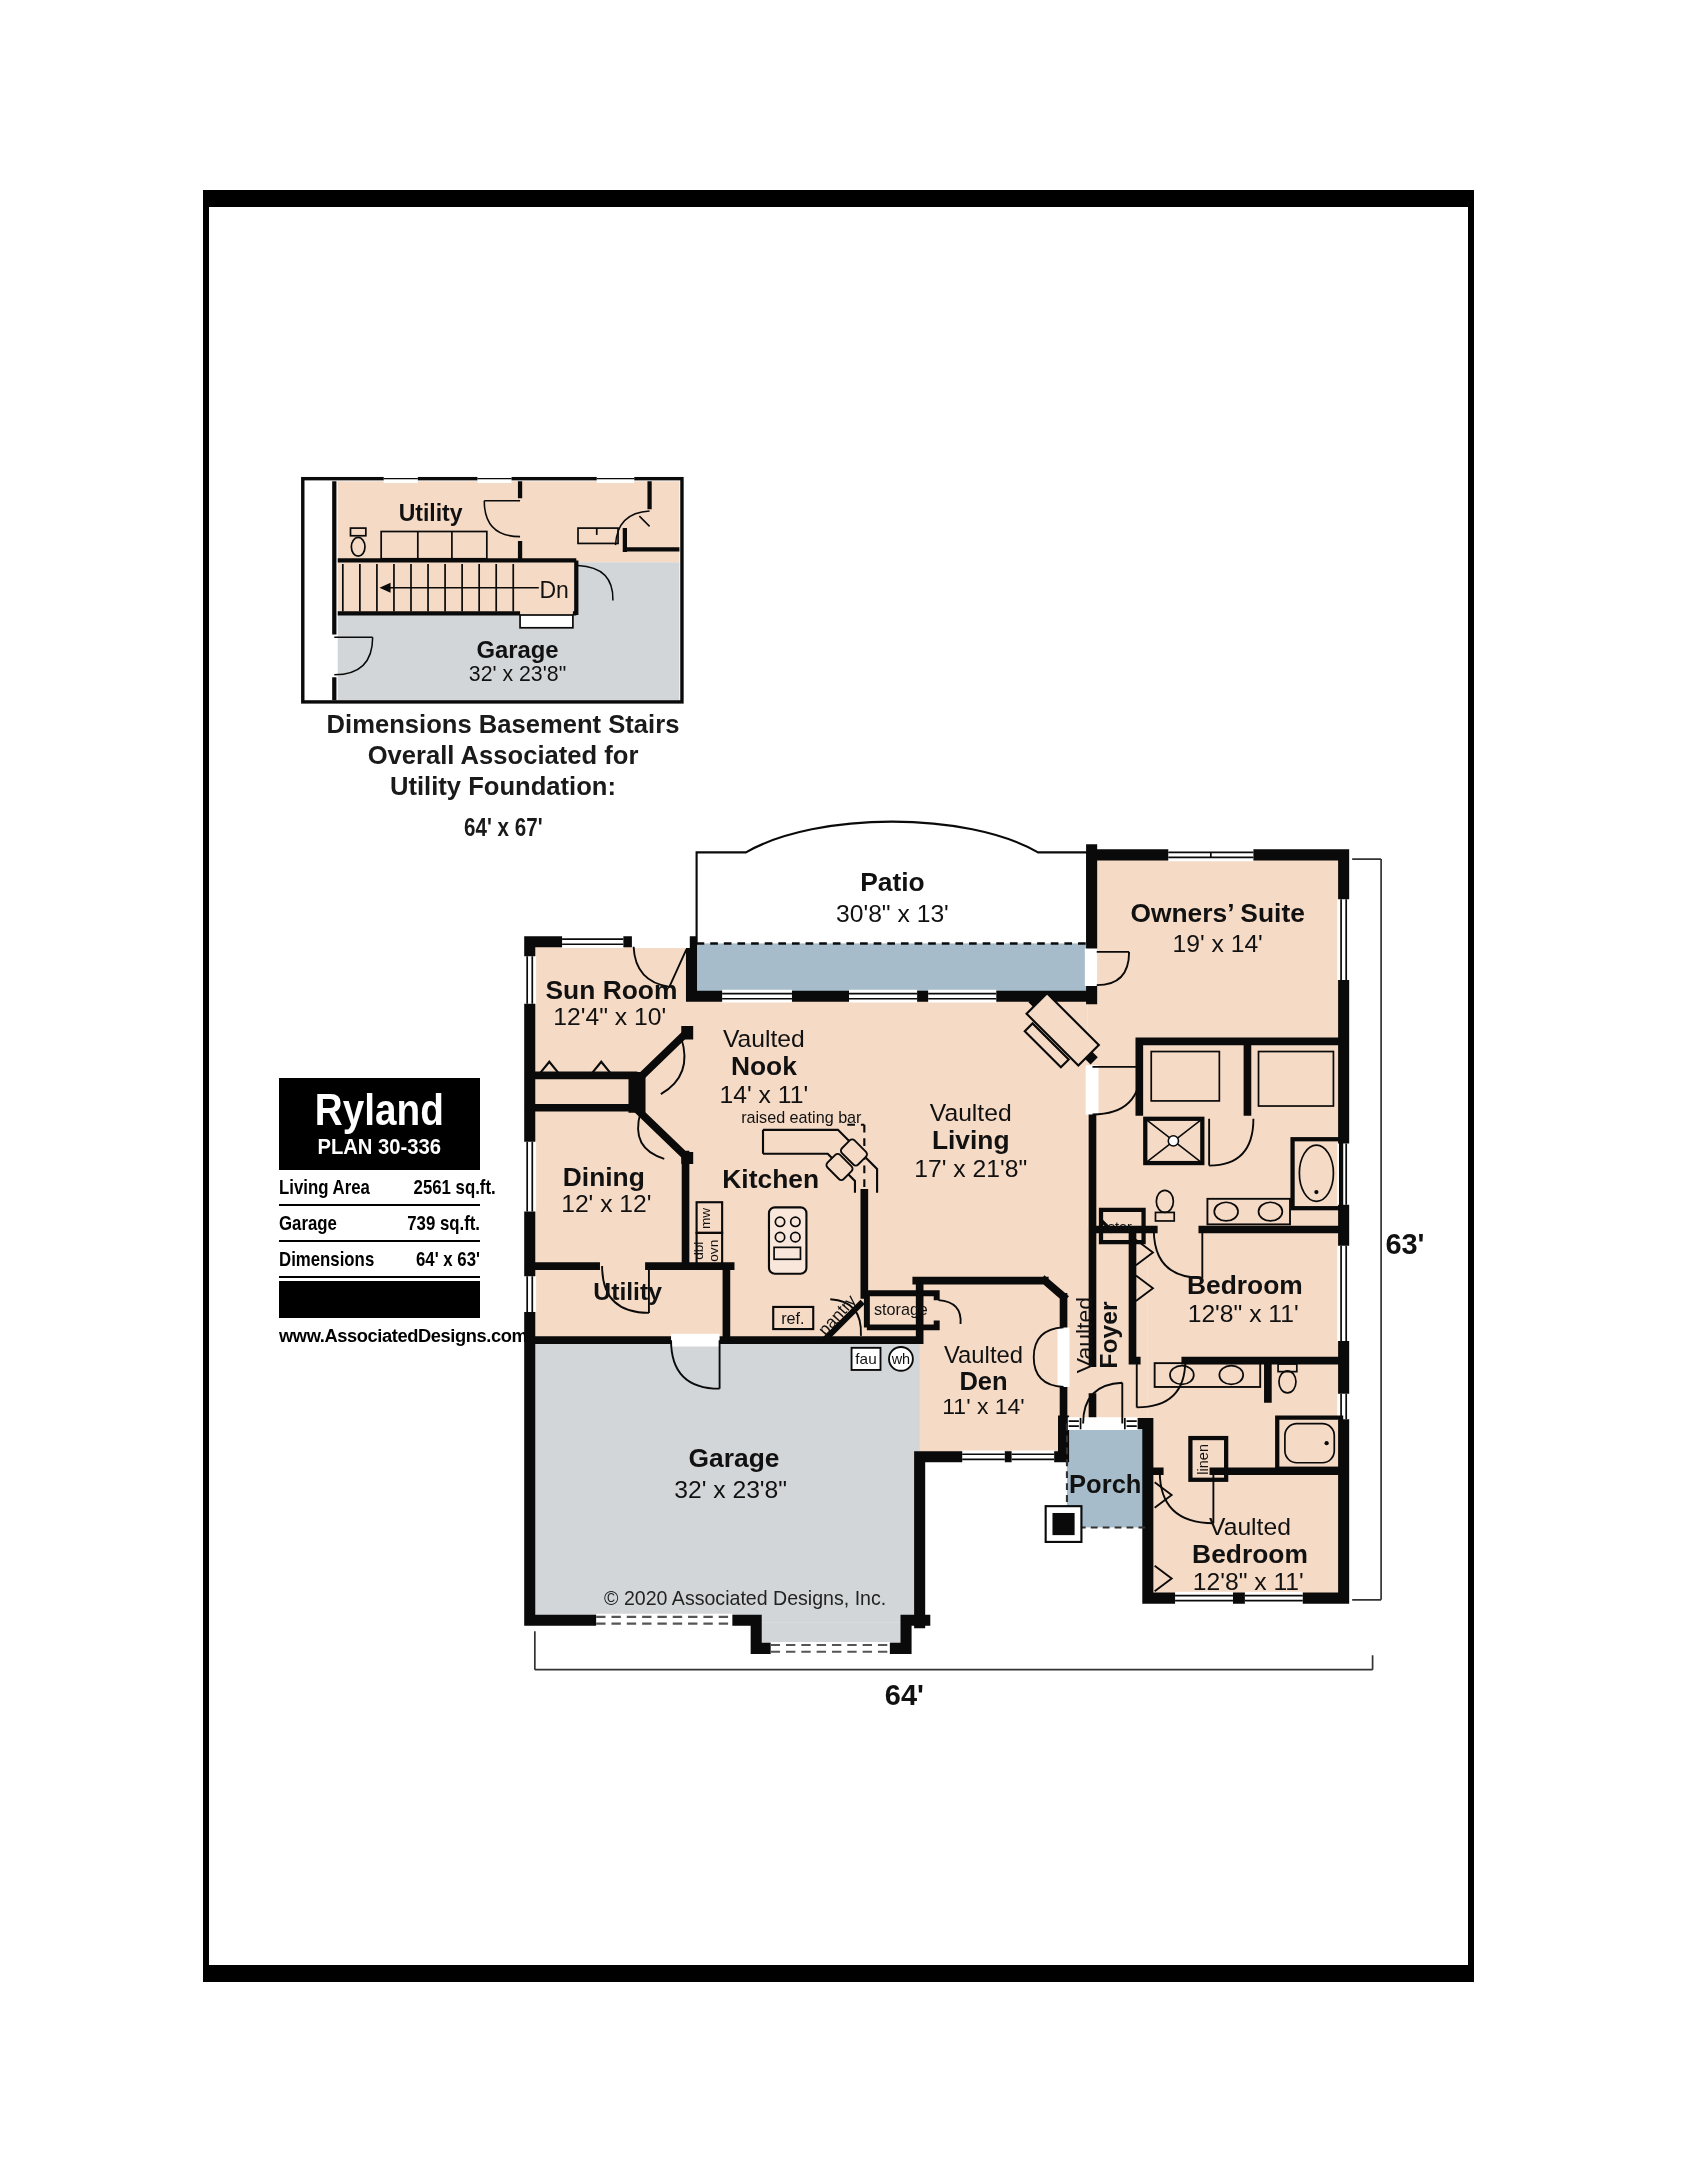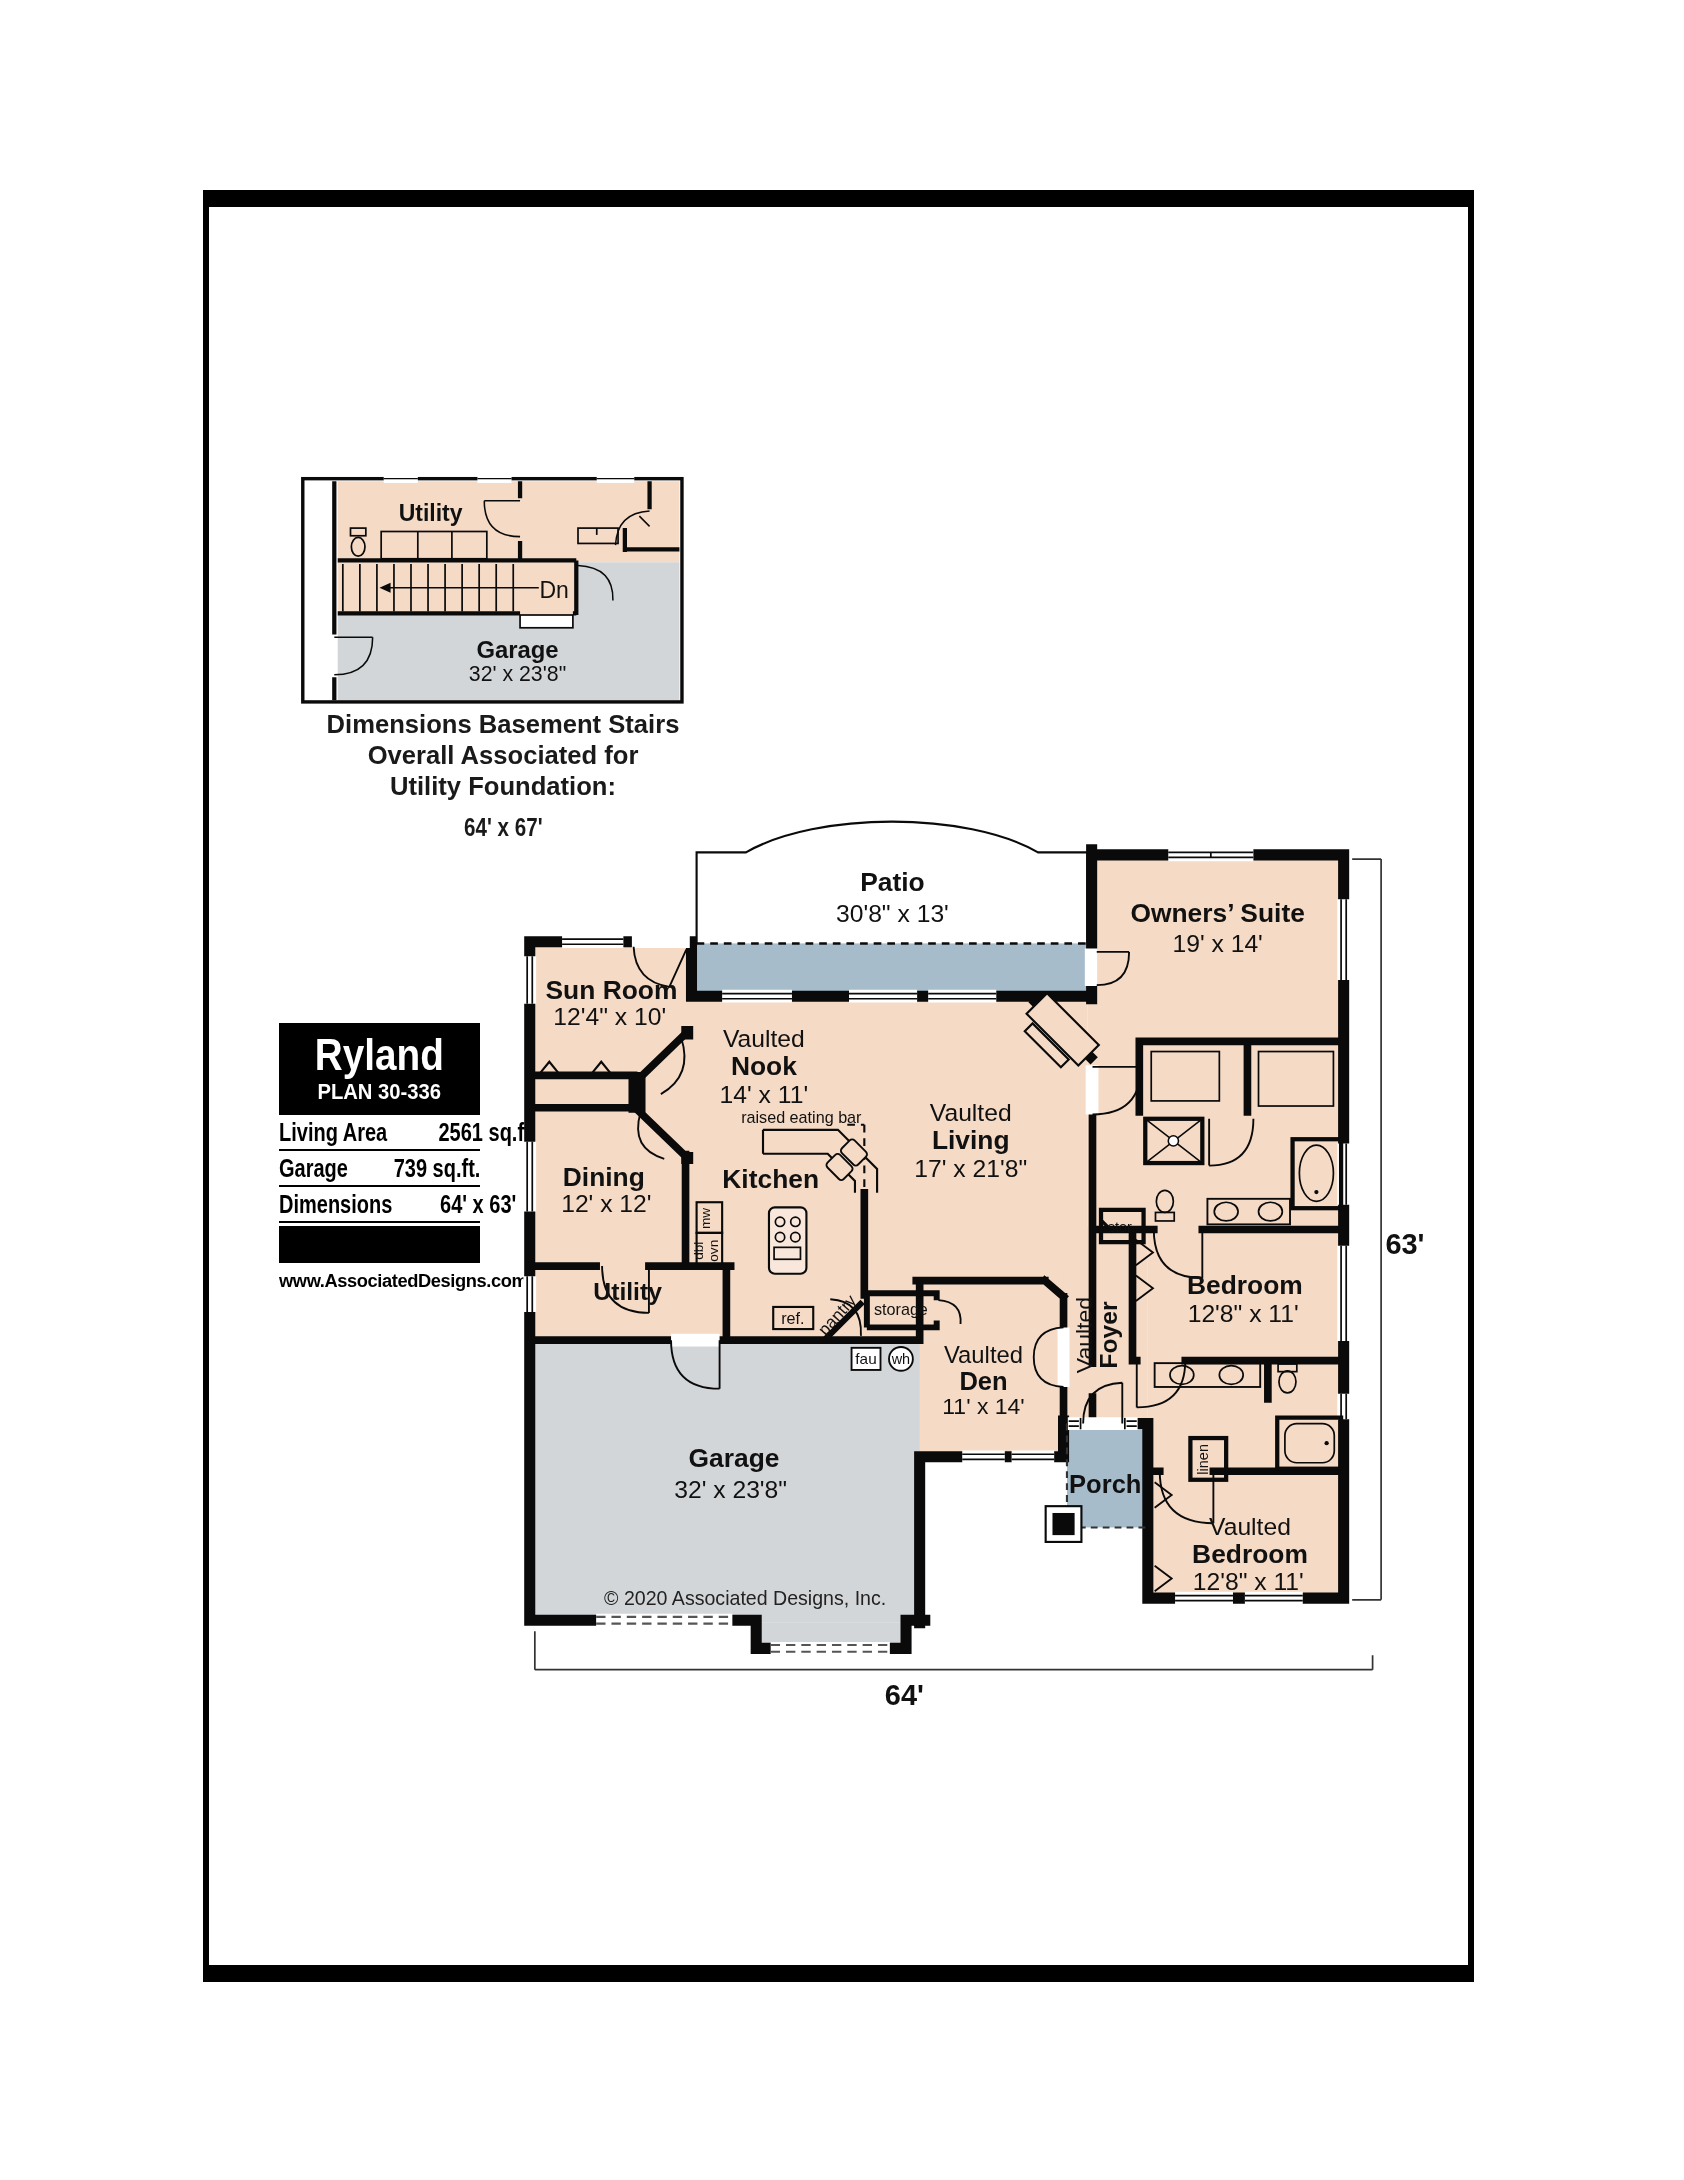--- a/index.html
+++ b/index.html
@@ -5,26 +5,26 @@
   html,body{margin:0;padding:0;background:#ffffff;}
   .page{position:relative;width:1685px;height:2181px;background:#ffffff;font-family:"Liberation Sans",sans-serif;overflow:hidden;border-radius:6px;}
   .frame{position:absolute;left:203px;top:190px;width:1271px;height:1792px;box-sizing:border-box;
          border-top:17px solid #000;border-bottom:17px solid #000;border-left:6.8px solid #000;border-right:6.8px solid #000;}
   .abs{position:absolute;}
   
   .inset-caption{left:290px;top:709px;width:426px;text-align:center;color:#1a1a1a;}
   .inset-caption .cap-line{font-weight:bold;font-size:25.6px;line-height:31px;color:#1a1a1a;}
   .inset-caption .cap-dims{margin-top:10.2px;font-weight:bold;font-size:26.4px;display:inline-block;transform:scaleX(0.78);}
   
-  .title-block{left:279px;top:1023px;width:201px;}
+  .title-block{left:279px;top:1078px;width:201px;}
   .tb-header{background:#000;color:#fff;text-align:center;padding:8.5px 0 10.2px 0;}
   .tb-name{font-size:44px;font-weight:bold;line-height:46px;display:inline-block;transform:scaleX(0.88);}
   .tb-plan{font-size:22px;font-weight:bold;margin-top:1.7px;display:inline-block;transform:scaleX(0.92);}
   .tb-rows{border-bottom:0;}
-  .tb-row{display:flex;justify-content:space-between;align-items:center;height:34px;border-bottom:2.6px solid #000;font-weight:bold;font-size:25px;}
+  .tb-row{display:flex;justify-content:space-between;align-items:center;height:34px;border-bottom:2.6px solid #000;font-weight:bold;font-size:21px;}
   .tb-row .lab{display:inline-block;transform:scaleX(0.8);transform-origin:left center;white-space:nowrap;}
   .tb-row .val{display:inline-block;transform:scaleX(0.8);transform-origin:right center;white-space:nowrap;}
   .tb-bar{height:37px;background:#000;margin-top:2.6px;}
   .tb-site{text-align:center;font-weight:bold;font-size:18.3px;margin-top:6.8px;letter-spacing:-0.4px;}
   svg text{fill:#111;}
   .rname{font-weight:bold;font-size:31px;text-anchor:middle;}
   .rdims{font-size:29px;text-anchor:middle;}
   .rpre{font-size:29px;text-anchor:middle;}
   .small-lab{font-size:19px;text-anchor:middle;}
   .dim-lab{font-size:34px;font-weight:bold;text-anchor:middle;}

